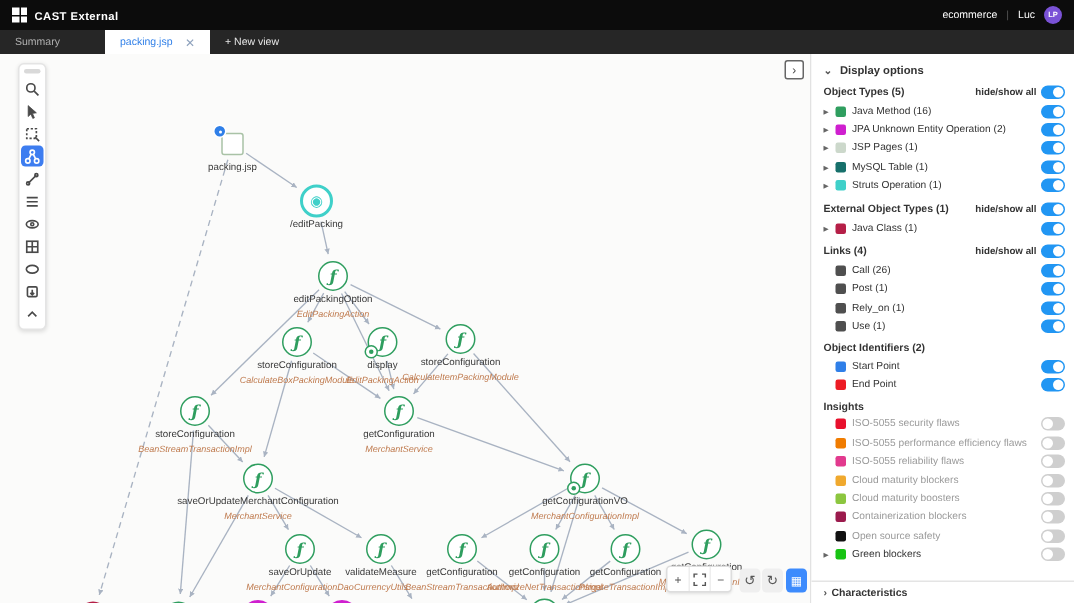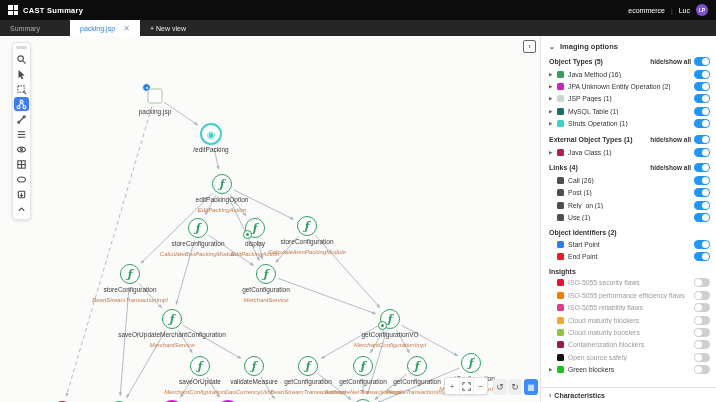--- a/index.html
+++ b/index.html
@@ -107,21 +107,21 @@
 </head>
 <body>
 
 <div class="app-header">
   <div class="logo-grid">
       <span></span>
       <span></span>
       <span></span>
       <span></span>
     </div>
-  <div class="brand">CAST Summary</div>
+  <div class="brand">CAST External</div>
   <div class="header-right">
     <span>ecommerce</span>
     <span class="header-sep">|</span>
     <span>Luc</span>
     <span class="avatar">LP</span>
   </div>
 </div>
 
 <div class="tab-bar">
   <div class="tab summary">Summary</div>
@@ -341,21 +341,21 @@
       <div class="zbtn">−</div>
     </div>
     <div class="hbtn undo">↺</div>
     <div class="hbtn redo">↻</div>
     <div class="hbtn minimap">▦</div>
   </div>
 
   <div class="panel">
     <div class="panel-title">
       <span class="chev">⌄</span>
-      <span>Imaging options</span>
+      <span>Display options</span>
     </div>
     <div id="panel-sections">
         <div class="sec-head">
           <span>Object Types (5)</span>
           <span class="hsa">hide/show all</span>
           <span class="toggle on"></span>
         </div>
         <div class="row">
           <span class="exp">▶</span>
           <span class="sq" style="background:#2f9e5f"></span>

